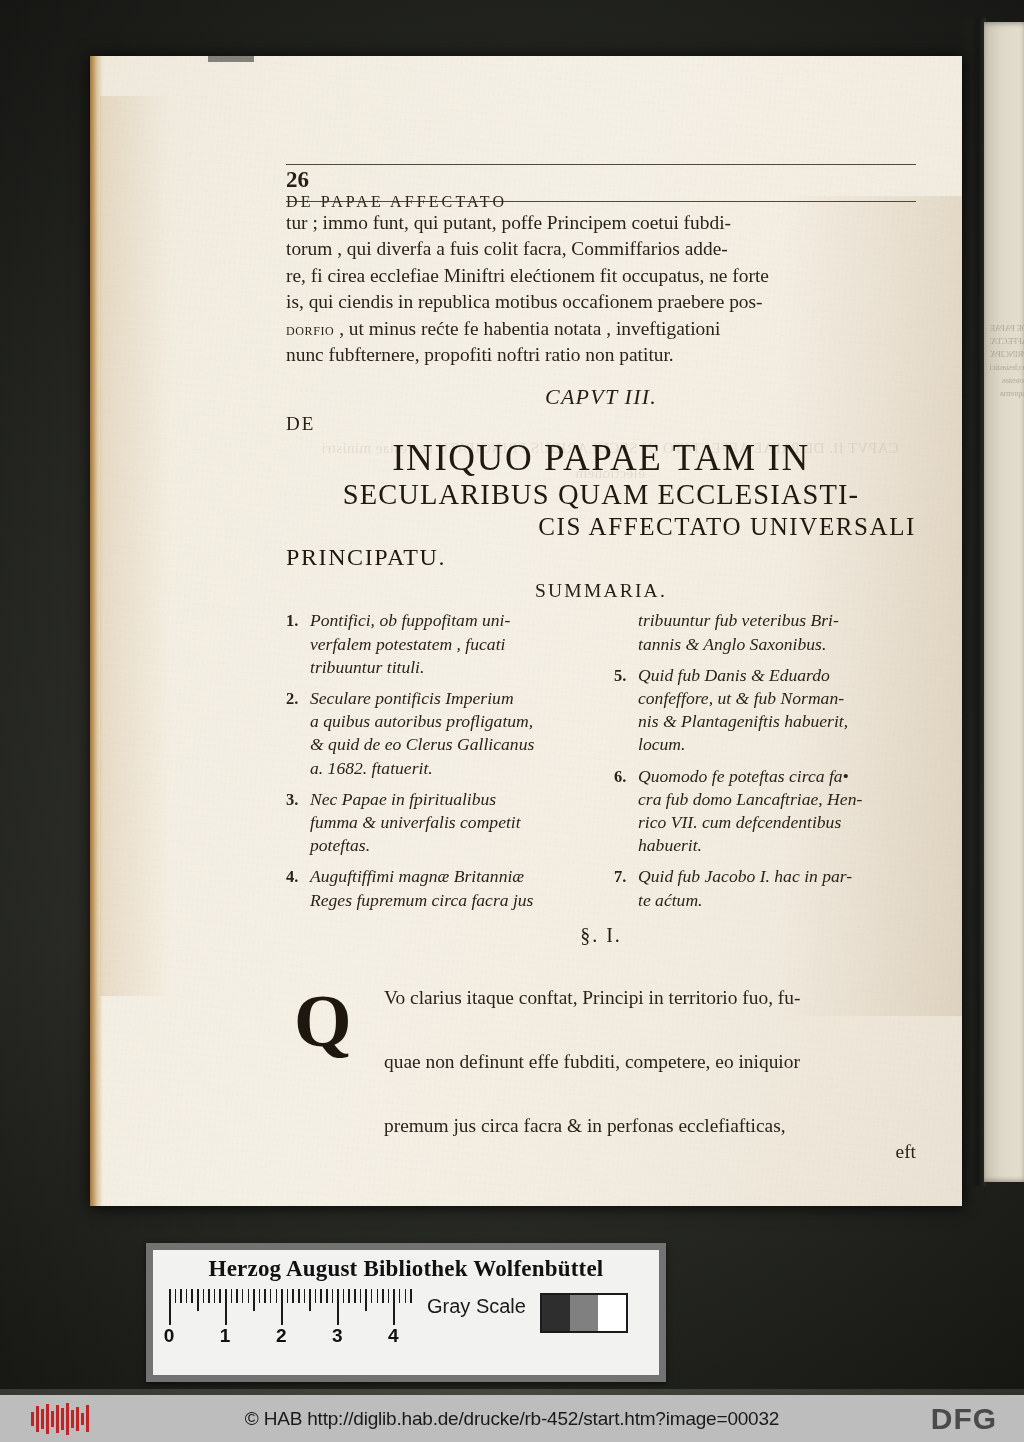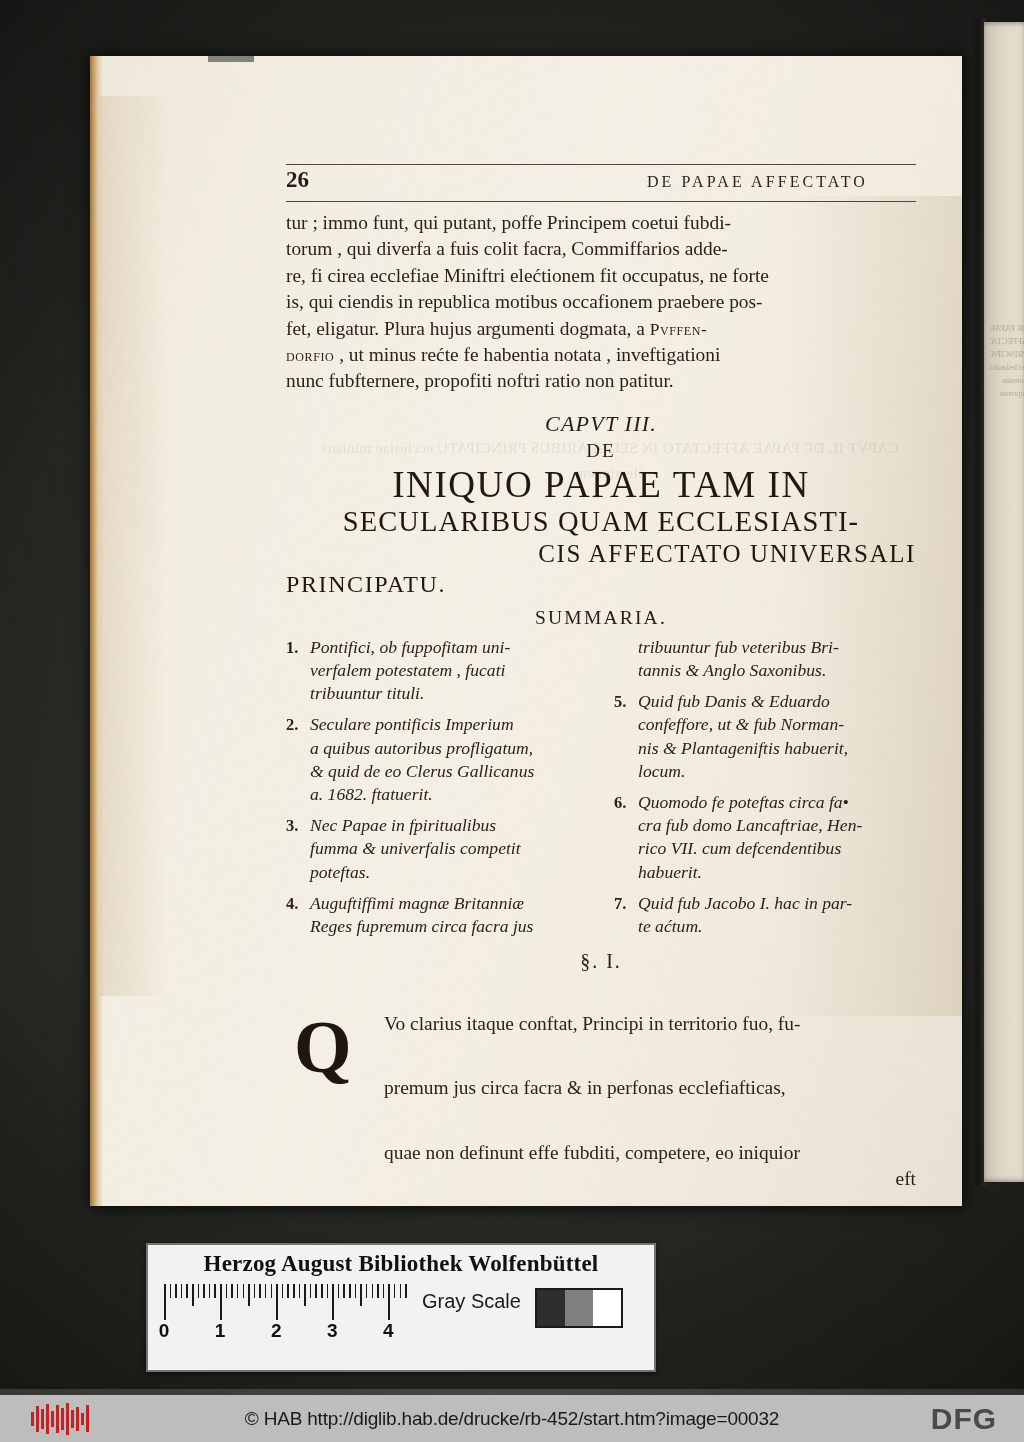--- a/index.html
+++ b/index.html
@@ -138,20 +138,21 @@
     border-top: 1.6px solid #3a3026;
     opacity: 0.88;
   }
   .rule.thin { border-top-width: 1.2px; }
 
   .running-head {
     display: flex;
     align-items: baseline;
     height: 34px;
     padding-top: 2px;
+    flex-direction: column;
   }
   .folio {
     font-size: 23px;
     font-weight: 600;
     color: #261f18;
     width: 64px;
   }
   .head-title {
     flex: 1;
     text-align: right;
@@ -177,21 +178,20 @@
 
   .caput {
     margin-top: 16px;
     text-align: center;
     font-style: italic;
     font-size: 22px;
     letter-spacing: 1.2px;
     color: #241e16;
   }
   .de-line {
-    text-align: center;
     font-size: 19px;
     letter-spacing: 2px;
     margin-top: 3px;
     color: #241e16;
   }
   .title-1 {
     text-align: center;
     font-size: 37px;
     letter-spacing: 1.6px;
     line-height: 41px;
@@ -290,21 +290,21 @@
   }
 
   
   .cal-card {
     position: absolute;
     left: 146px;
     top: 1243px;
     width: 506px;
     height: 125px;
     background: #f2f2f0;
-    border: 2px solid #737373;
+    border: 7px solid #737373;
     box-shadow: 0 2px 5px rgba(0,0,0,0.5);
   }
   .cal-title {
     text-align: center;
     font-family: "Liberation Serif", serif;
     font-weight: 700;
     font-size: 23px;
     color: #111;
     padding-top: 6px;
     letter-spacing: 0.2px;
@@ -435,21 +435,20 @@
         <div class="folio">26</div>
         <div class="head-title">DE PAPAE AFFECTATO</div>
       </div>
       <div class="rule"></div>
 
       <div class="body-para">
         <span class="ln">tur ; immo funt, qui putant, poffe Principem coetui fubdi-</span>
         <span class="ln">torum , qui diverfa a fuis colit facra, Commiffarios adde-</span>
         <span class="ln">re, fi cirea ecclefiae Miniftri elećtionem fit occupatus, ne forte</span>
         <span class="ln">is, qui ciendis in republica motibus occafionem praebere pos-</span>
-        <span class="ln"><span>fet, eligatur.  Plura hujus argumenti dogmata, a </span><span class="sc">Pvffen-</span></span>
         <span class="ln"><span class="sc">dorfio</span><span> , ut minus rećte fe habentia notata , inveftigationi</span></span>
         <span class="ln">nunc fubfternere, propofiti noftri ratio non patitur.</span>
       </div>
 
       <div class="caput">CAPVT III.</div>
       <div class="de-line">DE</div>
       <div class="title-1">INIQUO PAPAE TAM IN</div>
       <div class="title-2">SECULARIBUS QUAM ECCLESIASTI-</div>
       <div class="title-3">CIS AFFECTATO UNIVERSALI</div>
       <div class="title-4">PRINCIPATU.</div>
@@ -537,22 +536,22 @@
 
         </div>
       </div>
 
       <div class="section-mark">§. I.</div>
 
       <div class="opening">
         <div class="dropcap">Q</div>
         <div class="opening-text">
           <span class="ln">Vo clarius itaque conftat, Principi in territorio fuo, fu-</span>
+          <span class="ln">quae non definunt effe fubditi, competere, eo iniquior</span>
           <span class="ln">premum jus circa facra &amp; in perfonas ecclefiafticas,</span>
-          <span class="ln">quae non definunt effe fubditi, competere, eo iniquior</span>
         </div>
         <div class="catchword">eft</div>
       </div>
 
     </div>
   </div>
 
   <div class="cal-card">
     <div class="cal-title">Herzog August Bibliothek Wolfenbüttel</div>
     <div class="cal-row">

